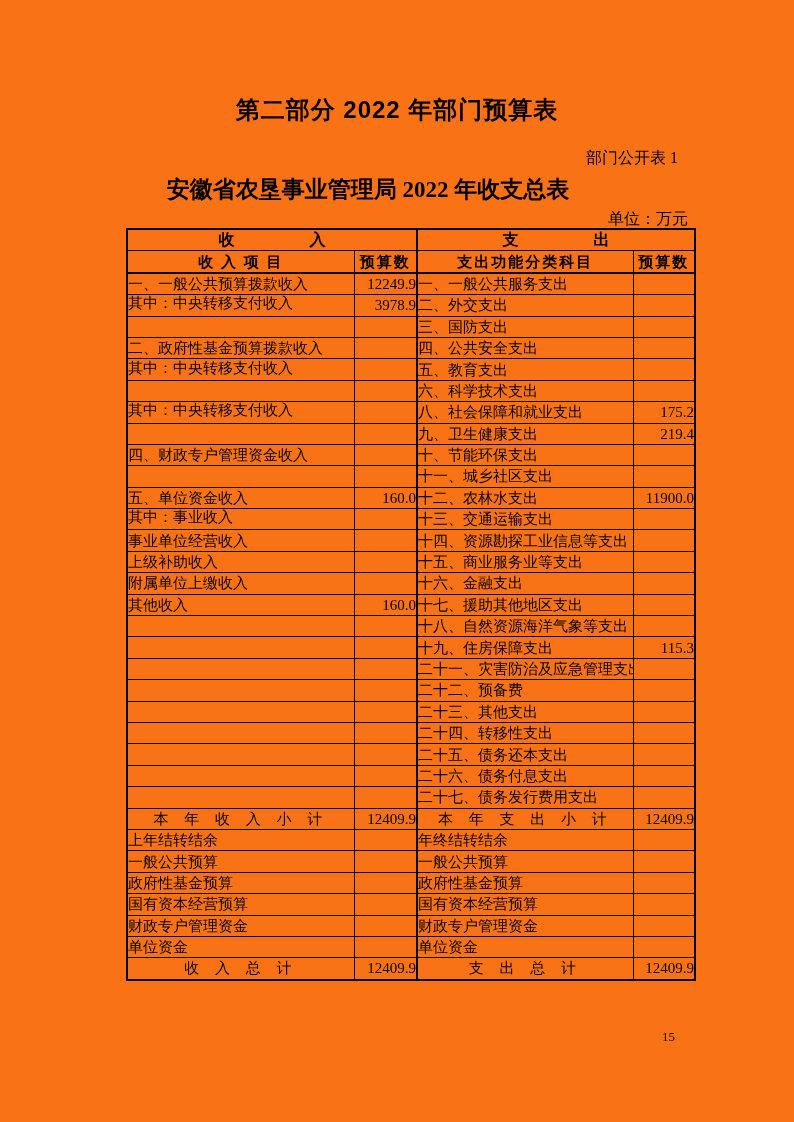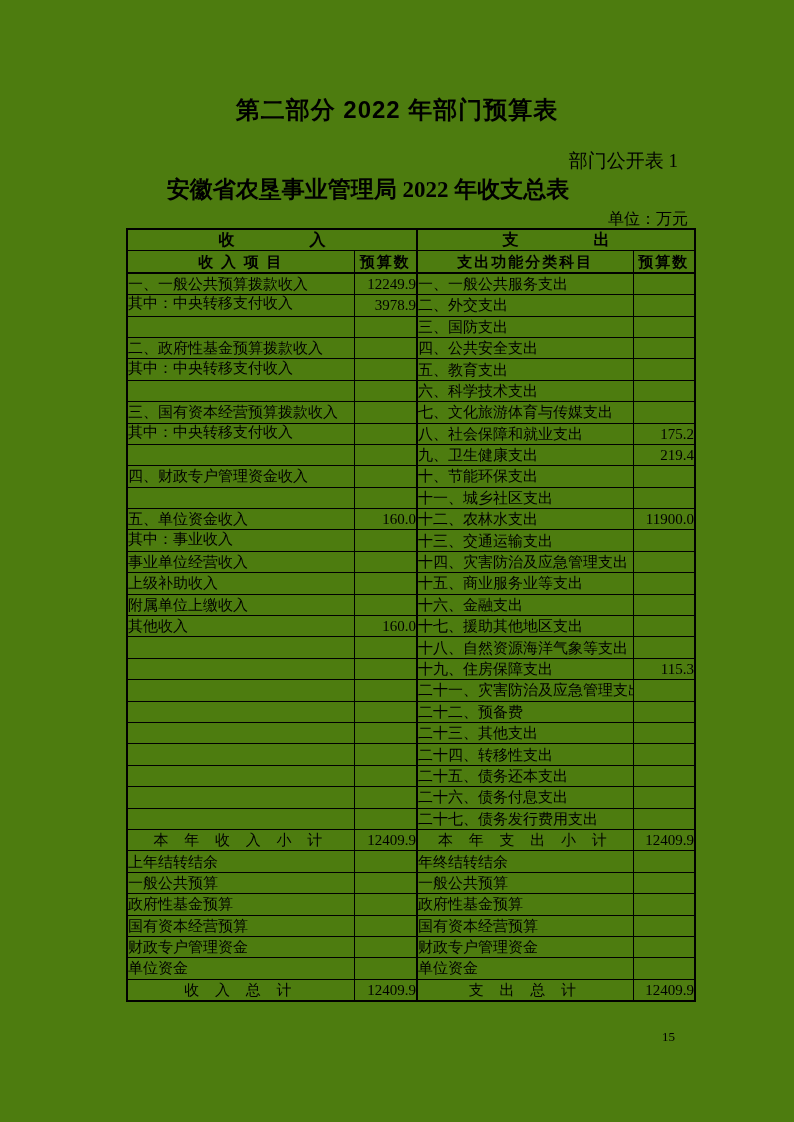--- a/index.html
+++ b/index.html
@@ -1,27 +1,27 @@
 <!DOCTYPE html>
 <html><head>
 <meta charset="utf-8">
 <style>
   html,body { margin:0; padding:0; background:#ffffff; }
   #page {
-    position:relative; width:794px; height:1122px; background:#4d7c0f;
+    position:relative; width:794px; height:1122px; background:#f97316;
     font-family:"Liberation Serif","DejaVu Serif",serif; color:#111;
     overflow:hidden;
   }
   #section-title {
     position:absolute; top:94px; left:0; width:794px; text-align:center;
     font-size:24px; font-weight:700; letter-spacing:1px;
     font-family:"Liberation Sans","DejaVu Sans",sans-serif; color:#000;
   }
   #table-label {
-    position:absolute; top:148px; right:116px; font-size:19px; color:#000;
+    position:absolute; top:148px; right:116px; font-size:16px; color:#000;
   }
   #table-title {
     position:absolute; top:174px; left:0; width:736px; text-align:center;
     font-size:23px; font-weight:700; color:#000;
   }
   #unit-note {
     position:absolute; top:209px; right:106px; font-size:16px; color:#000;
   }
   #summary-table {
     position:absolute; top:228px; left:126px; width:568px;
@@ -114,26 +114,20 @@
           <td class="lab ind0 mid">五、教育支出</td>
           <td class="val"></td>
         </tr>
         <tr>
           <td class="lab ind0"></td>
           <td class="val"></td>
           <td class="lab ind0 mid">六、科学技术支出</td>
           <td class="val"></td>
         </tr>
         <tr>
-          <td class="lab ind0">三、国有资本经营预算拨款收入</td>
-          <td class="val"></td>
-          <td class="lab ind0 mid">七、文化旅游体育与传媒支出</td>
-          <td class="val"></td>
-        </tr>
-        <tr>
           <td class="lab ind1">其中：中央转移支付收入</td>
           <td class="val"></td>
           <td class="lab ind0 mid">八、社会保障和就业支出</td>
           <td class="val">175.2</td>
         </tr>
         <tr>
           <td class="lab ind0"></td>
           <td class="val"></td>
           <td class="lab ind0 mid">九、卫生健康支出</td>
           <td class="val">219.4</td>
@@ -158,21 +152,21 @@
         </tr>
         <tr>
           <td class="lab ind1">其中：事业收入</td>
           <td class="val"></td>
           <td class="lab ind0 mid">十三、交通运输支出</td>
           <td class="val"></td>
         </tr>
         <tr>
           <td class="lab ind2">事业单位经营收入</td>
           <td class="val"></td>
-          <td class="lab ind0 mid">十四、灾害防治及应急管理支出</td>
+          <td class="lab ind0 mid">十四、资源勘探工业信息等支出</td>
           <td class="val"></td>
         </tr>
         <tr>
           <td class="lab ind2">上级补助收入</td>
           <td class="val"></td>
           <td class="lab ind0 mid">十五、商业服务业等支出</td>
           <td class="val"></td>
         </tr>
         <tr>
           <td class="lab ind2">附属单位上缴收入</td>

